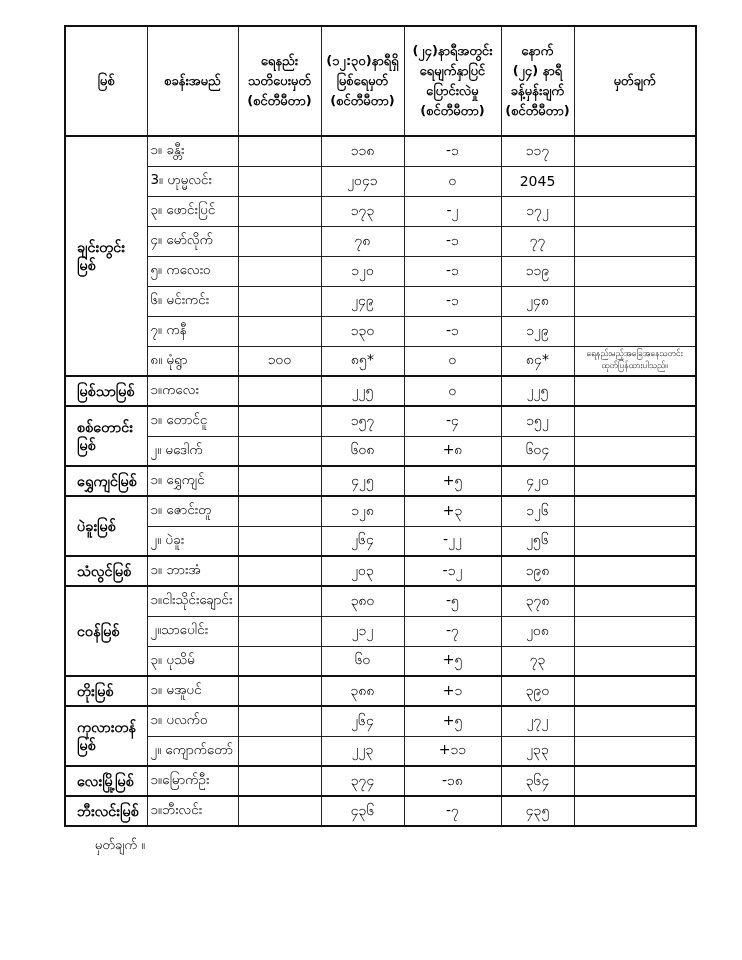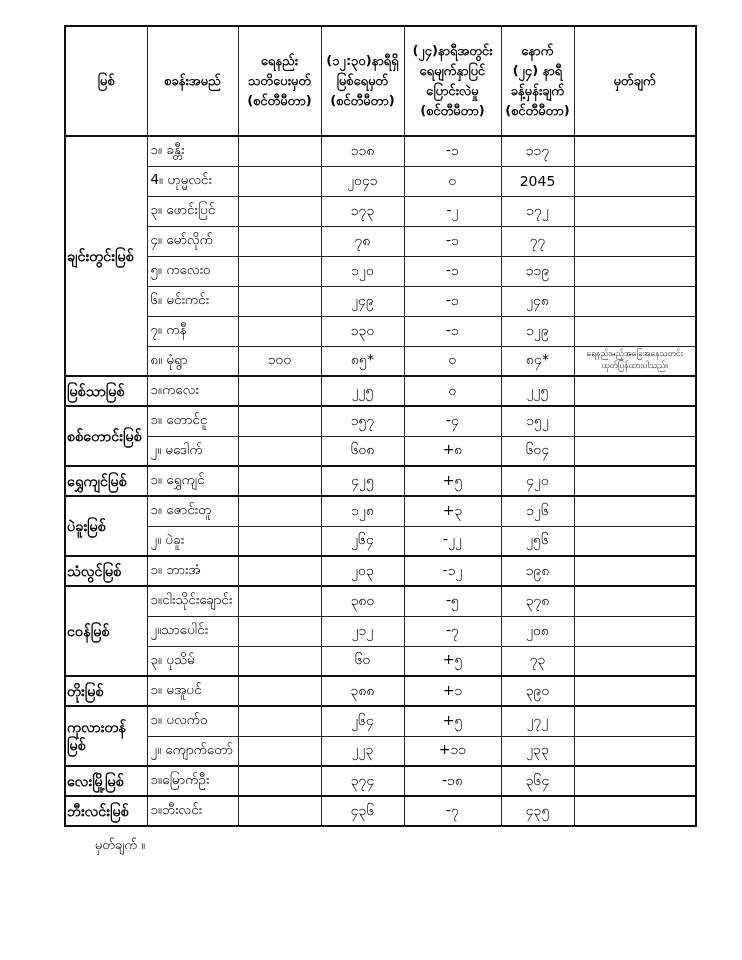--- a/index.html
+++ b/index.html
@@ -21,21 +21,21 @@
   }
   .levels thead th{
     font-weight:bold;font-size:13px;line-height:1.55;
     text-align:center;vertical-align:middle;
     white-space:pre-line;height:108px;
     border-bottom:2px solid #111;
   }
   .levels tbody tr{height:30px;}
   td.river{
     font-weight:bold;font-size:14.5px;text-align:left;
-    vertical-align:middle;padding-left:1px;line-height:1.25;
+    vertical-align:middle;padding-left:11px;line-height:1.25;
   }
   td.station{font-size:13.5px;text-align:left;vertical-align:middle;margin-top:35px;}
   td.num{font-size:14px;text-align:center;vertical-align:middle;}
   td.remark{
     font-size:8.5px;text-align:center;vertical-align:middle;
     white-space:pre-line;line-height:1.35;font-family:Liberation Mono, monospace;
   }
   tr.grp td{border-top:2px solid #111;}
   .note{
     position:absolute;left:95px;top:836px;width:620px;
@@ -82,21 +82,21 @@
       <tr>
         <td class="river" rowspan="8">ချင်းတွင်းမြစ်</td>
         <td class="station">၁။ ခန္တီး</td>
         <td class="num"></td>
         <td class="num">၁၁၈</td>
         <td class="num">-၁</td>
         <td class="num">၁၁၇</td>
         <td class="remark"></td>
       </tr>
       <tr>
-        <td class="station">4။ ဟုမ္မလင်း</td>
+        <td class="station">3။ ဟုမ္မလင်း</td>
         <td class="num"></td>
         <td class="num">၂၀၄၁</td>
         <td class="num">၀</td>
         <td class="num">2045</td>
         <td class="remark"></td>
       </tr>
       <tr>
         <td class="station">၃။ ဖောင်းပြင်</td>
         <td class="num"></td>
         <td class="num">၁၇၃</td>

